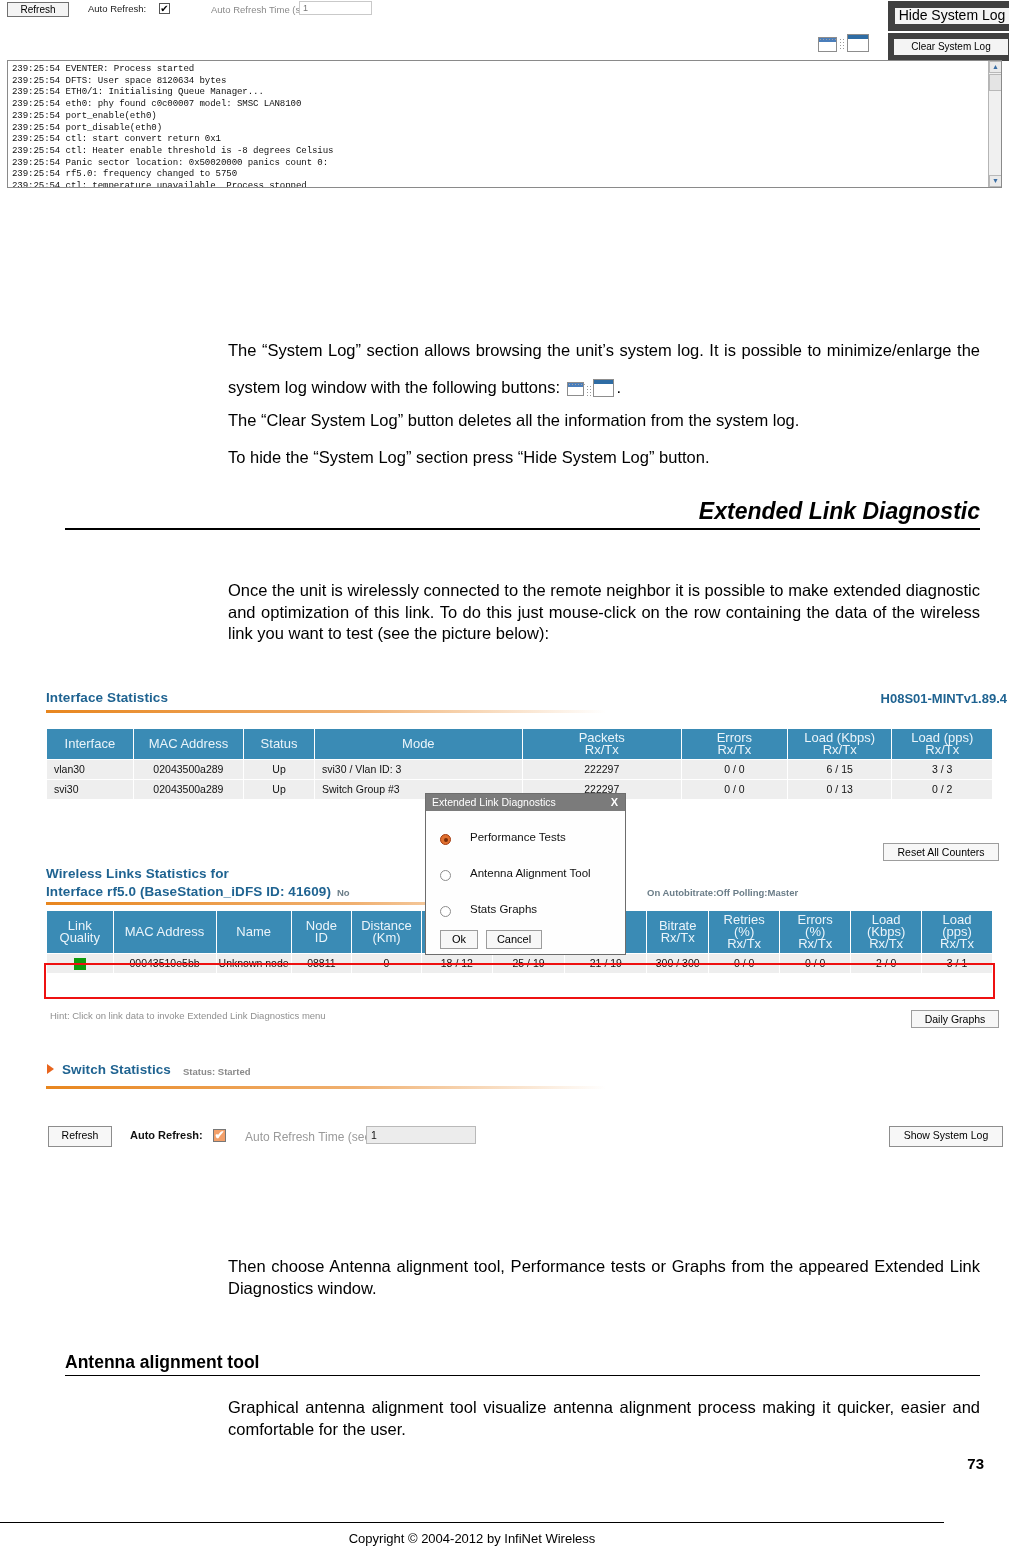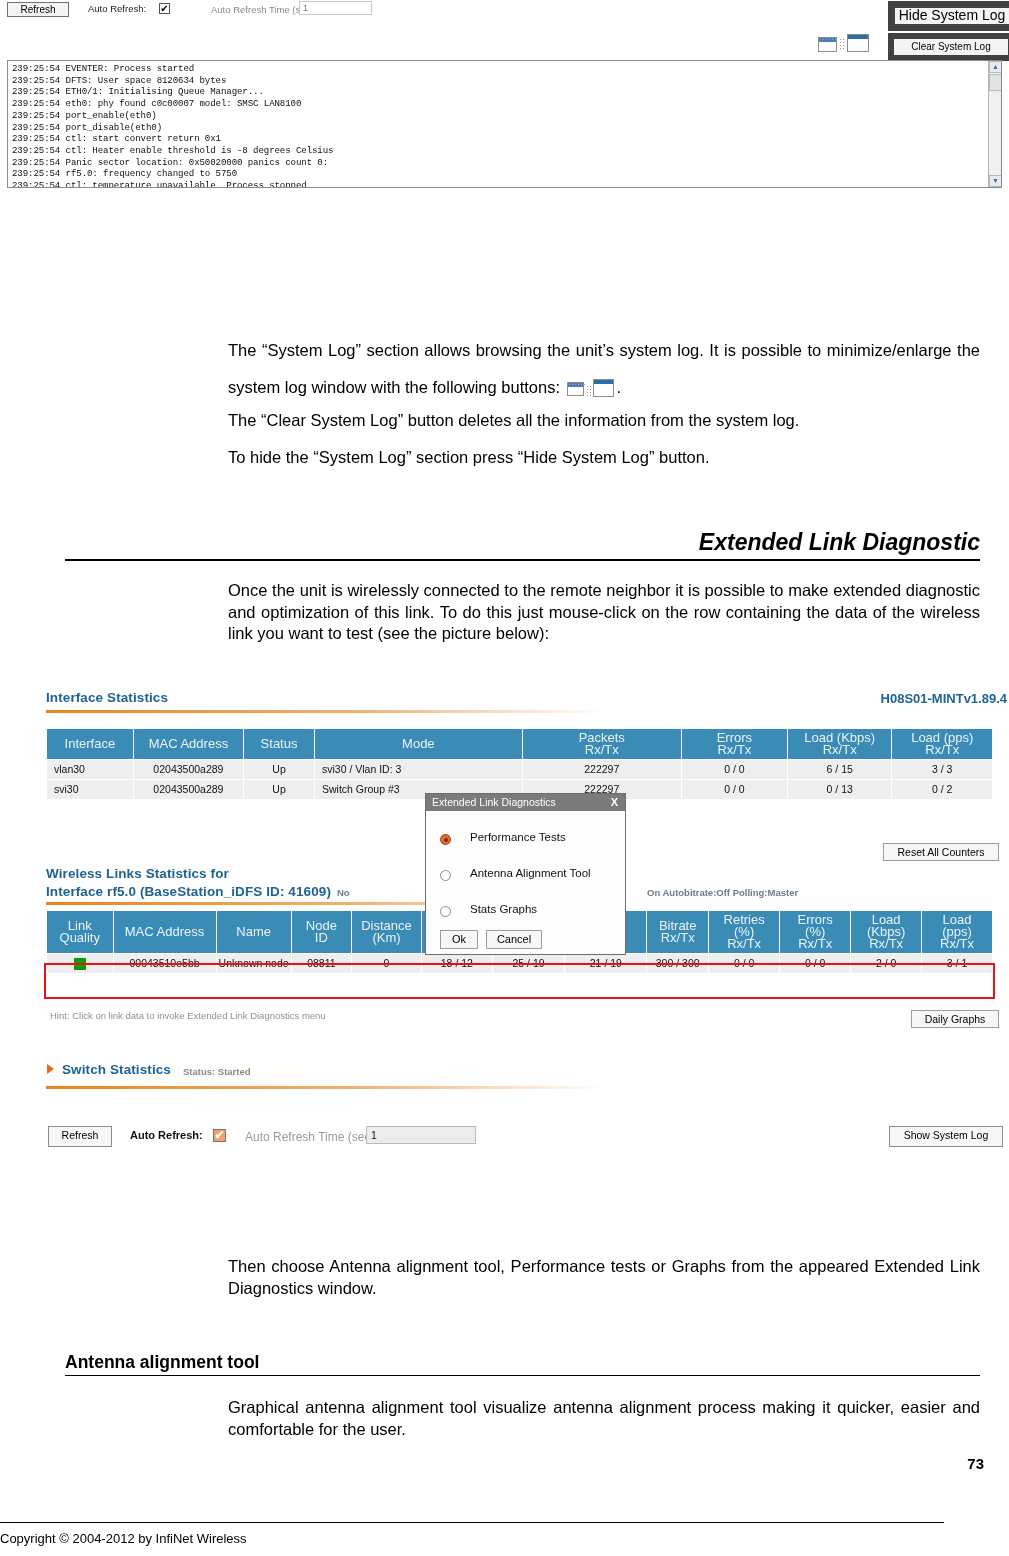--- a/index.html
+++ b/index.html
@@ -161,21 +161,21 @@
   .iw-big {
     position:absolute; left:26px; top:0px; width:21px; height:18px;
     border:1px solid #8d8d8d; background:#fff; box-sizing:border-box;
   }
   .iw-big::before {
     content:""; position:absolute; left:0; top:0; right:0; height:4px; background:#2e6ca4;
   }
 
   
   .h1-section {
-    position: absolute; left: 65px; top: 529px; width: 915px;
+    position: absolute; left: 65px; top: 498px; width: 915px;
     text-align: right;
     font-size: 23px;
     font-weight: bold;
     font-style: italic;
     font-family: "Liberation Sans", sans-serif;
     color: #000;
     padding-bottom: 3px;
     border-bottom: 2.5px solid #000;
   }
   .p-eld {
@@ -198,21 +198,21 @@
     position: absolute; right: 25px; top: 1455px;
     font-size: 15px; font-weight: bold; color: #000;
     font-family: "Liberation Sans", sans-serif;
   }
   .footer-rule {
     position: absolute; left: 0px; top: 1522px; width: 944px; height: 0;
     border-top: 1.4px solid #000;
   }
   .footer-text {
     position: absolute; left: 0px; top: 1531px; width: 944px;
-    text-align: left; font-size: 13px; color: #000;
+    text-align: center; font-size: 13px; color: #000;
     font-family: "Liberation Sans", sans-serif;
   }
 
   
   .shot {
     position: absolute; left: 30px; top: 688px; width: 979px; height: 472px;
     background: #fff;
     font-family: "Liberation Sans", sans-serif;
   }
   .sec-head {

